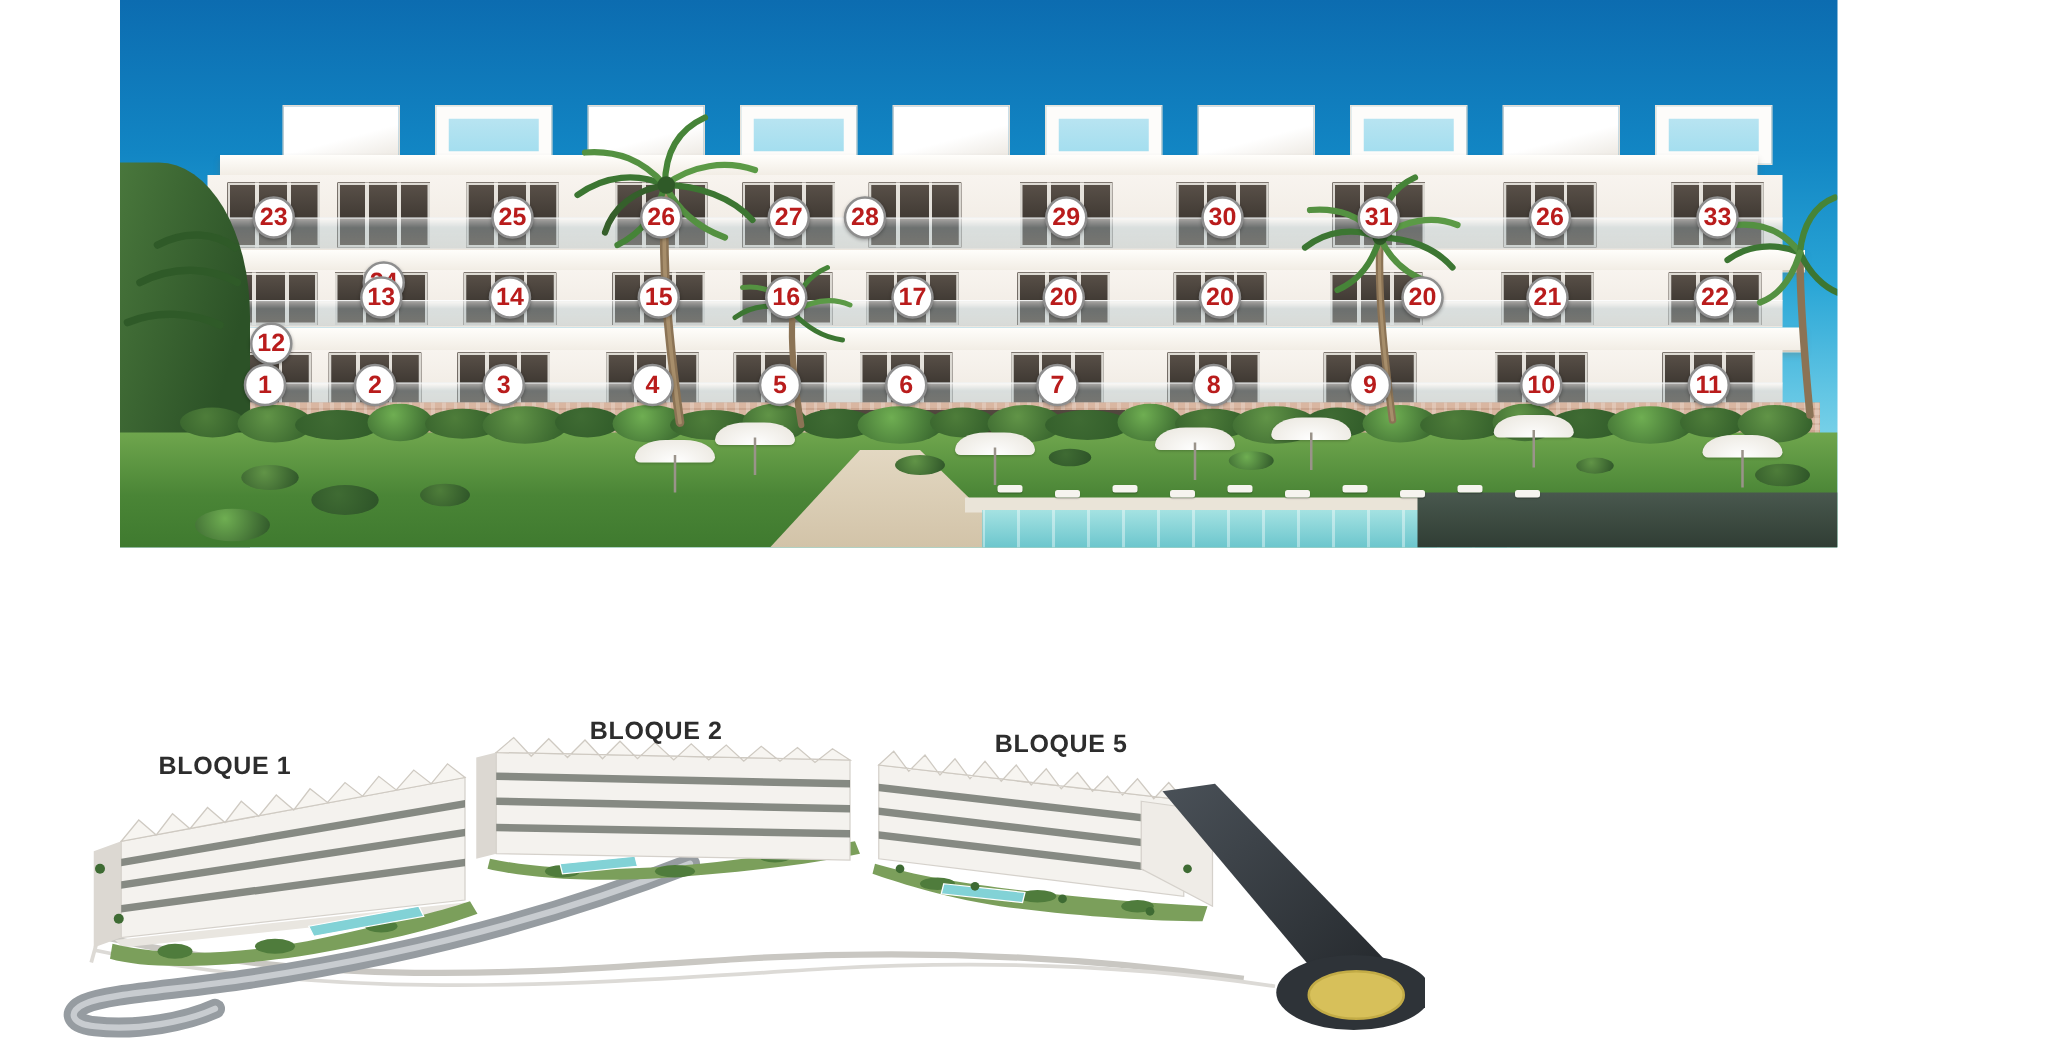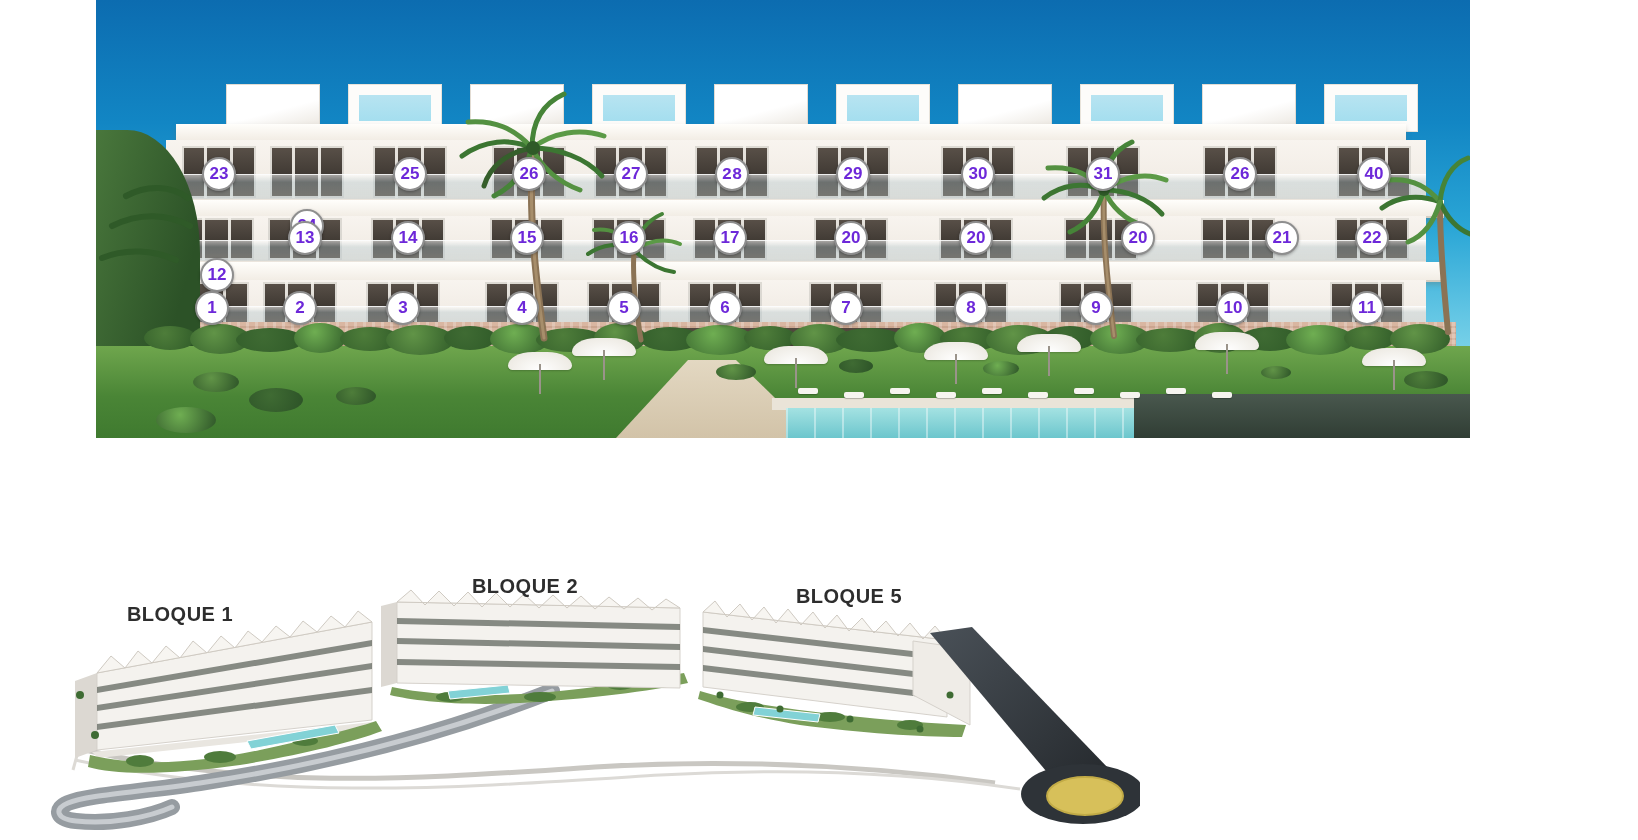--- a/index.html
+++ b/index.html
@@ -48,21 +48,21 @@
   .lounger{width:20px;height:6px;background:#f6f4ef;border-radius:2px;box-shadow:0 1px 1px rgba(0,0,0,.25);}
   .umb{width:64px;height:44px;}
   .umb::before{content:"";position:absolute;left:0;top:0;width:64px;height:18px;
     background:radial-gradient(ellipse at 50% 100%,#ffffff,#e8e4db);
     border-radius:50% 50% 6px 6px/100% 100% 30% 30%;box-shadow:0 1px 2px rgba(0,0,0,.2);}
   .umb::after{content:"";position:absolute;left:31px;top:12px;width:2px;height:30px;background:#9a938a;}
   .palms{left:0;top:0;width:1374px;height:438px;pointer-events:none;}
   .marker{
     width:30px;height:30px;margin:-17px 0 0 -17px;border-radius:50%;
     background:#fff;border:2px solid #8e8e8e;display:flex;align-items:center;justify-content:center;
-    font-size:17px;font-weight:bold;color:#6d28d9;box-shadow:0 1px 3px rgba(0,0,0,.3);
+    font-size:20px;font-weight:bold;color:#b91c1c;box-shadow:0 1px 3px rgba(0,0,0,.3);
   }
   
   .siteplan{position:absolute;left:20px;top:545px;width:1120px;height:290px;}
   .siteplan svg{position:absolute;left:0;top:0;}
   .blk-label{
     position:absolute;transform:translate(-50%,-50%);white-space:nowrap;
     font-size:20px;font-weight:bold;letter-spacing:.5px;color:#2d2d2d;
   }
 </style>
 </head>
@@ -243,36 +243,36 @@
       <path d="M1344,202 C1338,222 1328,236 1312,242" stroke="#549141" stroke-width="5"></path>
     </g>
   </svg>
 
   <div id="markerlayer">
       <div class="marker" style="left: 123px; top: 174px;">23</div>
       <div class="marker" style="left: 211px; top: 174px; margin-top: 35px;">24</div>
       <div class="marker" style="left: 314px; top: 174px;">25</div>
       <div class="marker" style="left: 433px; top: 174px;">26</div>
       <div class="marker" style="left: 535px; top: 174px;">27</div>
-      <div class="marker" style="left: 636px; top: 174px; font-family: Liberation Mono, monospace;">28</div>
+      <div class="marker" style="left: 596px; top: 174px;">28</div>
       <div class="marker" style="left: 757px; top: 174px;">29</div>
       <div class="marker" style="left: 882px; top: 174px;">30</div>
       <div class="marker" style="left: 1007px; top: 174px;">31</div>
       <div class="marker" style="left: 1144px; top: 174px;">26</div>
-      <div class="marker" style="left: 1278px; top: 174px;">40</div>
+      <div class="marker" style="left: 1278px; top: 174px;">33</div>
       <div class="marker" style="left: 121px; top: 238px; margin-top: 20px;">12</div>
       <div class="marker" style="left: 209px; top: 238px;">13</div>
       <div class="marker" style="left: 312px; top: 238px;">14</div>
       <div class="marker" style="left: 431px; top: 238px;">15</div>
       <div class="marker" style="left: 533px; top: 238px;">16</div>
       <div class="marker" style="left: 634px; top: 238px;">17</div>
       <div class="marker" style="left: 755px; top: 238px;">20</div>
       <div class="marker" style="left: 880px; top: 238px;">20</div>
       <div class="marker" style="left: 1042px; top: 238px;">20</div>
-      <div class="marker" style="left: 1186px; top: 238px;">21</div>
+      <div class="marker" style="left: 1142px; top: 238px;">21</div>
       <div class="marker" style="left: 1276px; top: 238px;">22</div>
       <div class="marker" style="left: 116px; top: 308px;">1</div>
       <div class="marker" style="left: 204px; top: 308px;">2</div>
       <div class="marker" style="left: 307px; top: 308px;">3</div>
       <div class="marker" style="left: 426px; top: 308px;">4</div>
       <div class="marker" style="left: 528px; top: 308px;">5</div>
       <div class="marker" style="left: 629px; top: 308px;">6</div>
       <div class="marker" style="left: 750px; top: 308px;">7</div>
       <div class="marker" style="left: 875px; top: 308px;">8</div>
       <div class="marker" style="left: 1000px; top: 308px;">9</div>

